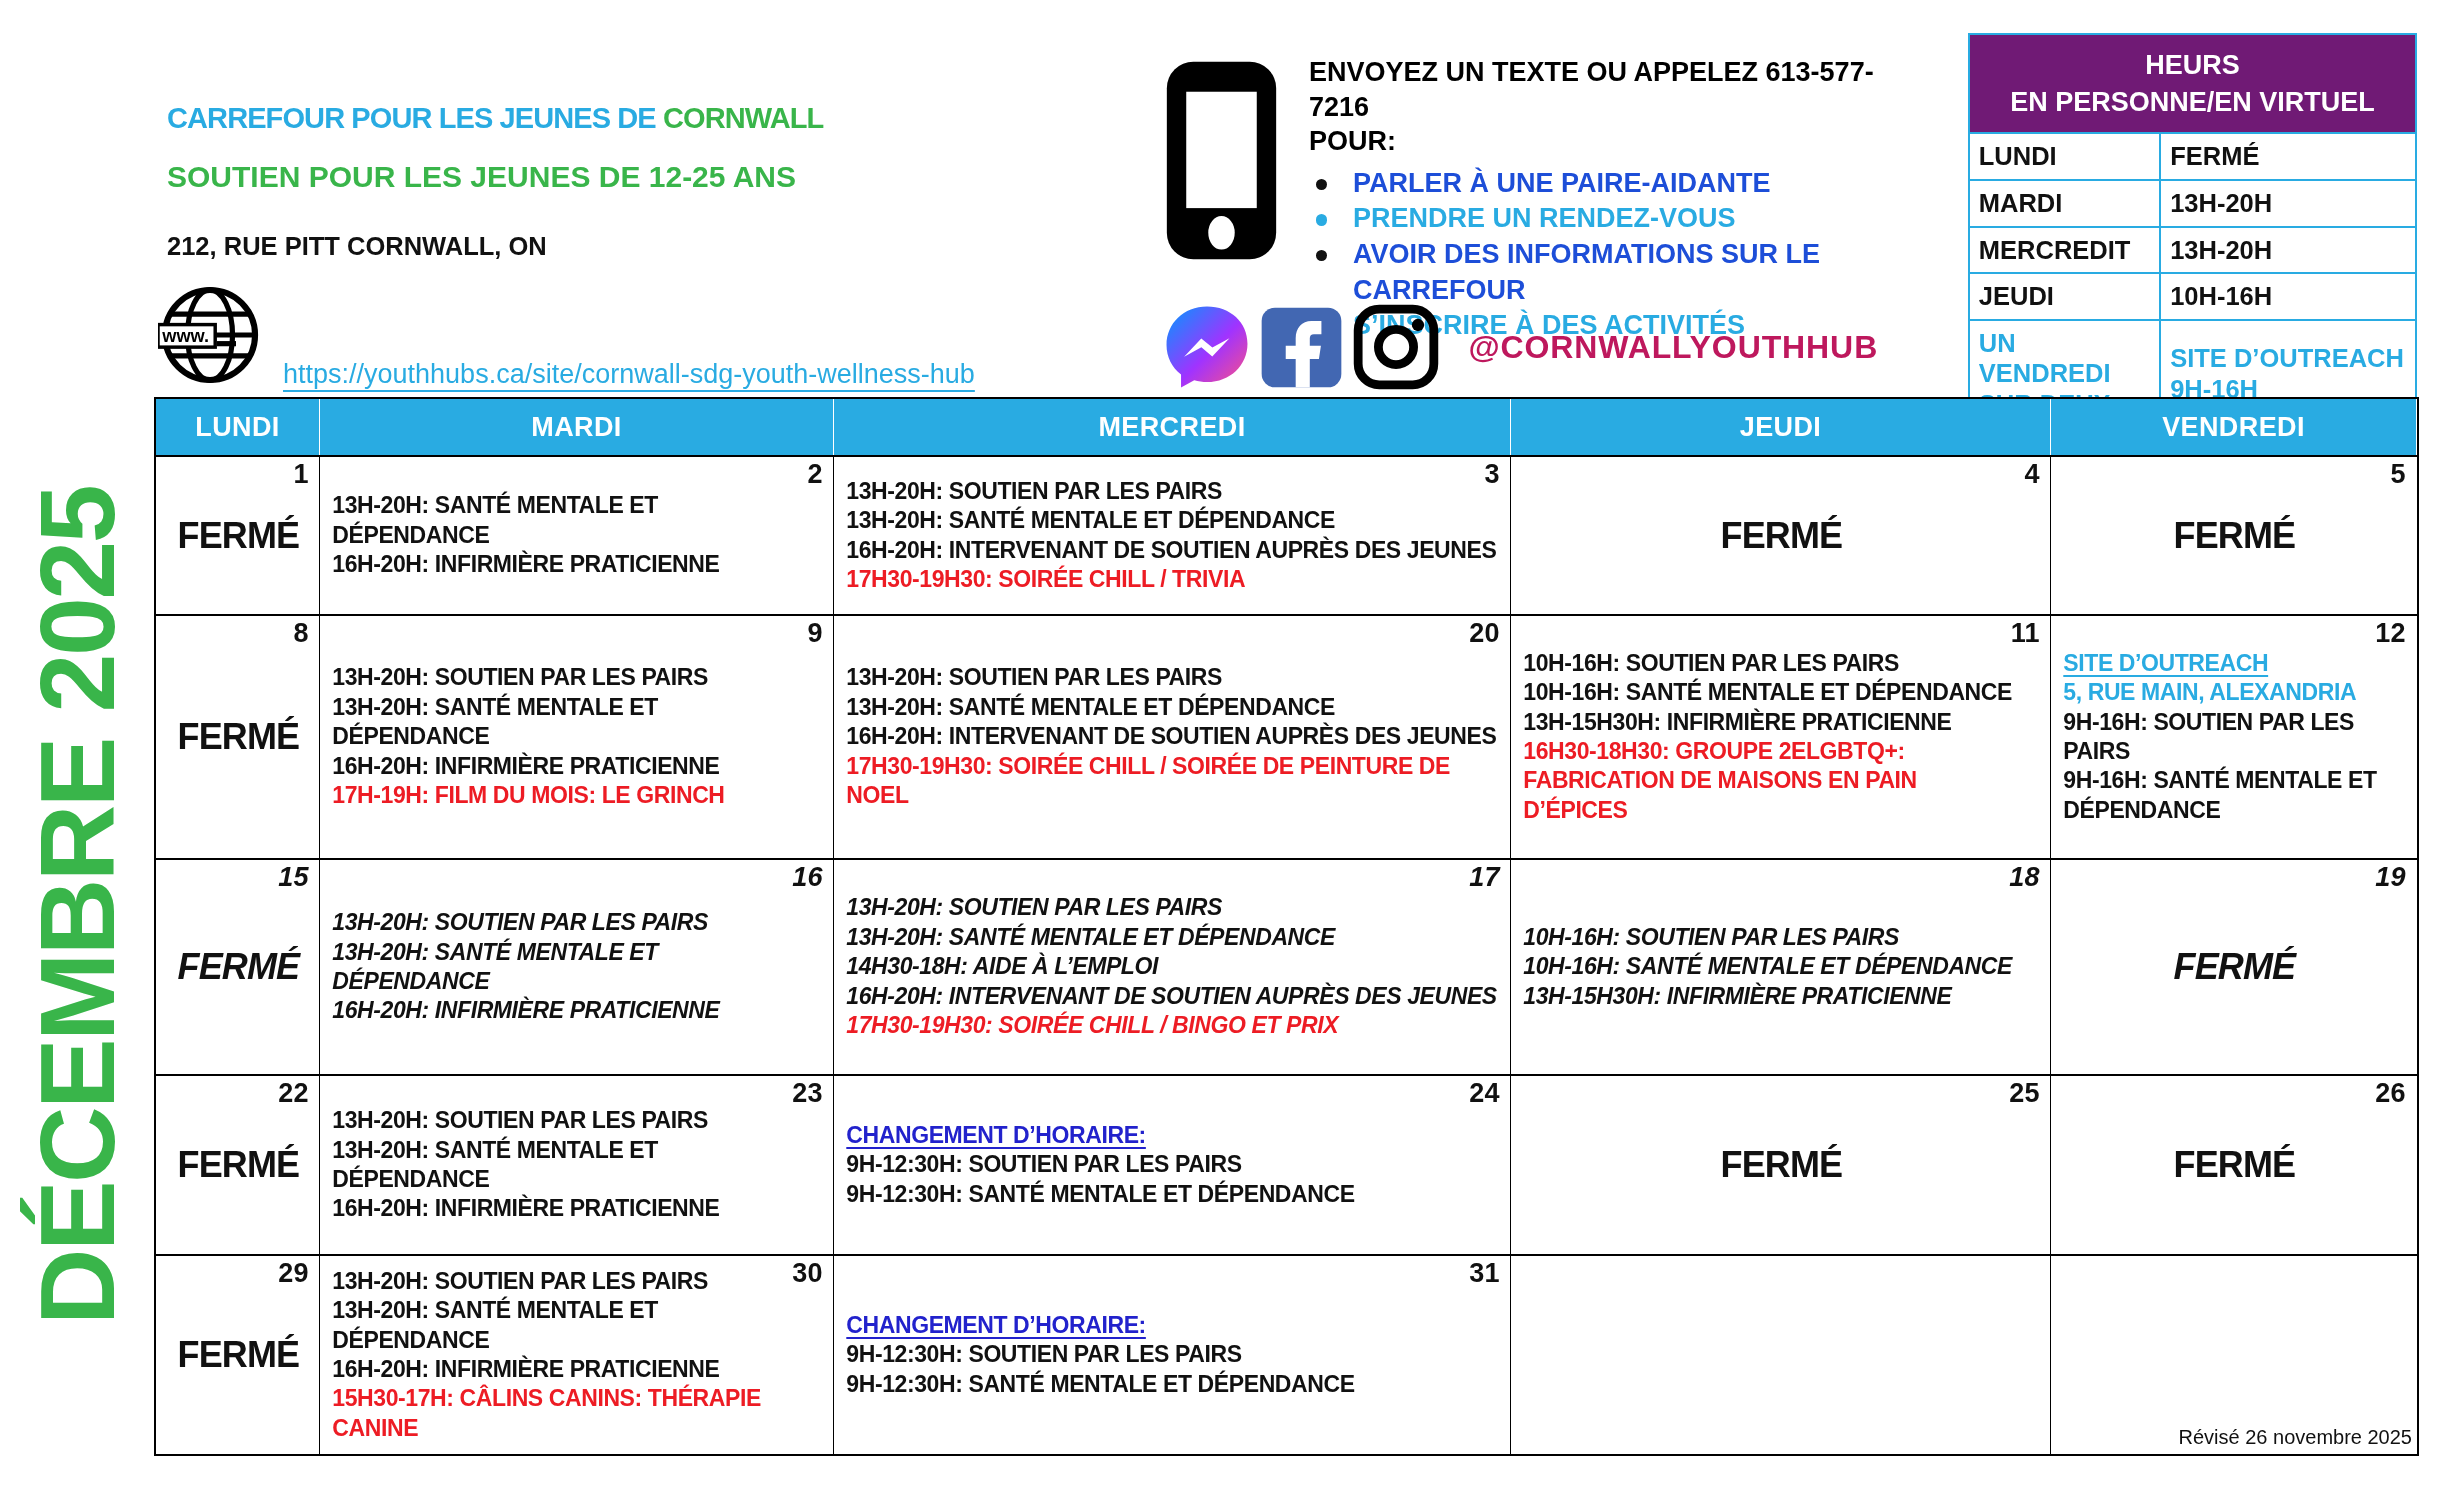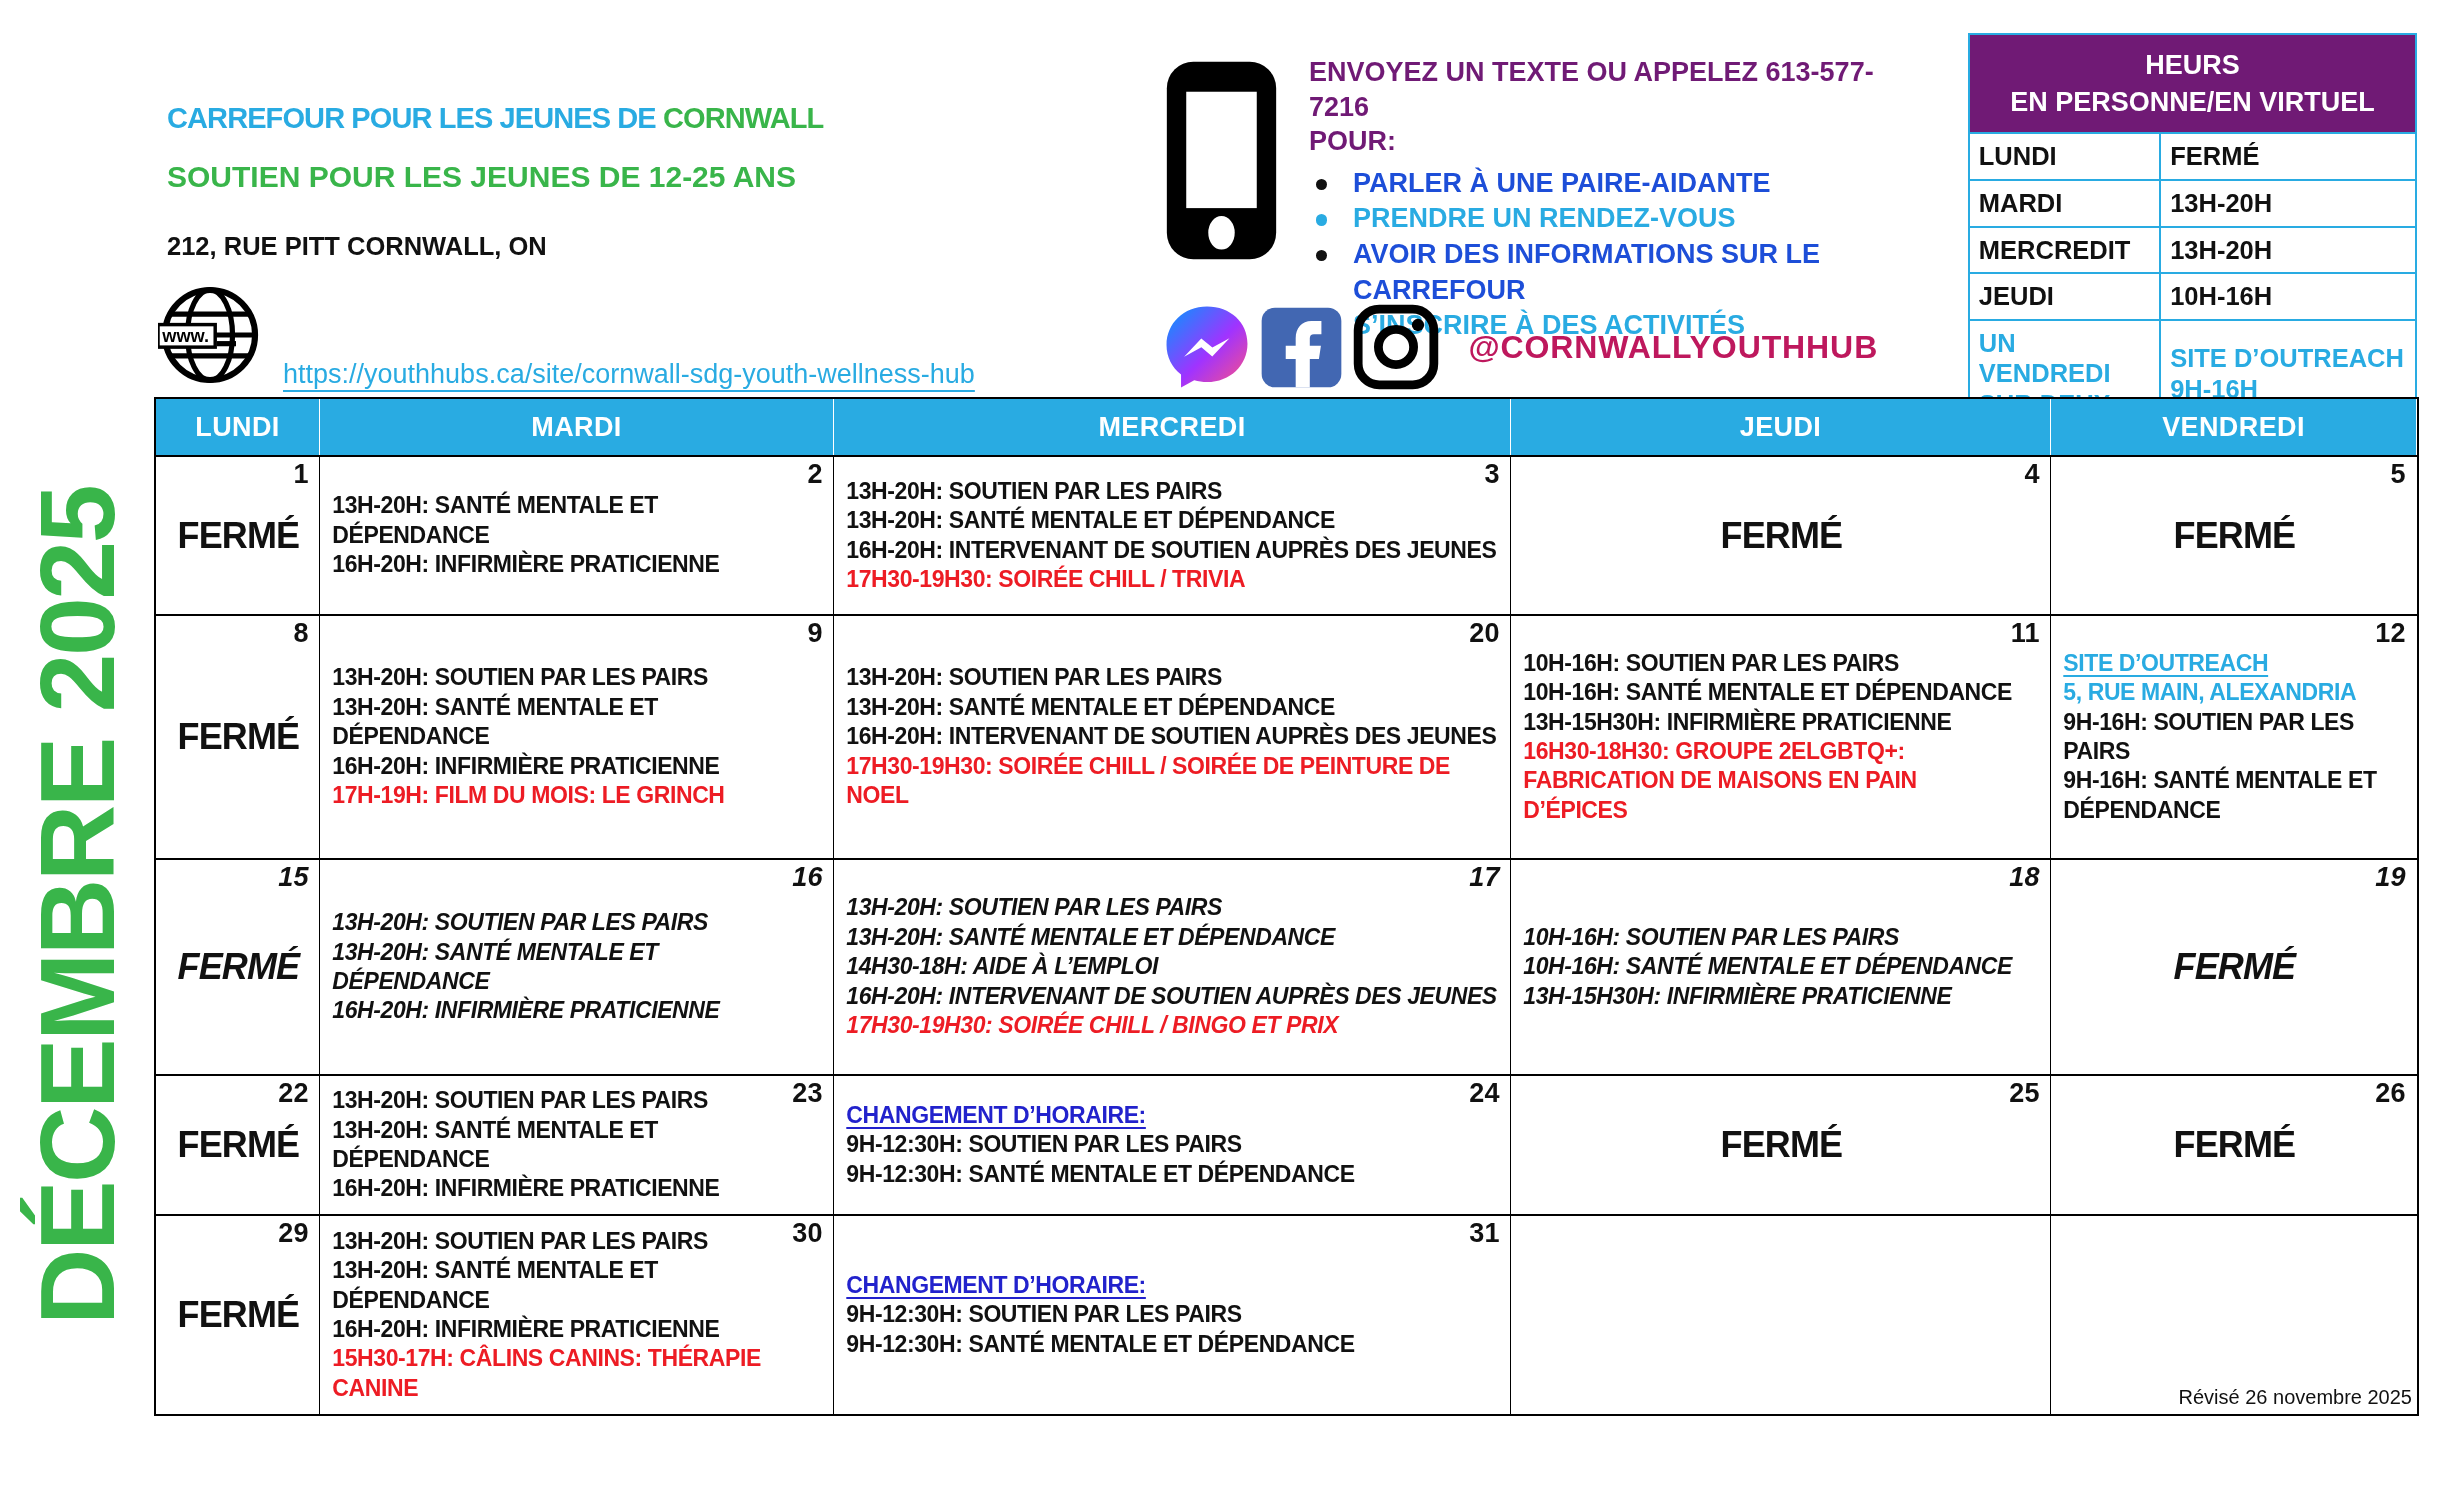--- a/index.html
+++ b/index.html
@@ -10,21 +10,21 @@
   .title { position:absolute; left:167px; top:102px; font-size:29px; font-weight:bold; letter-spacing:-0.9px; color:#29ABE2; white-space:nowrap; }
   .title .hl { color:#39B54A; }
   .subtitle { position:absolute; left:167px; top:160px; font-size:30px; font-weight:bold; color:#39B54A; white-space:nowrap; }
   .address { position:absolute; left:167px; top:232px; font-size:25.5px; font-weight:bold; color:#111; }
   .globe { position:absolute; left:158px; top:283px; }
   .url { position:absolute; left:283px; top:318px; font-size:27px; color:#29ABE2; text-decoration:underline; text-underline-offset:7px; white-space:nowrap;margin-top:41px; }
 
   
   .phone-svg { position:absolute; left:1165px; top:60px; }
   .phone-info { position:absolute; left:1309px; top:55px; width:624px; }
-  .ph-head { font-size:27px; font-weight:bold; color:#701a75; line-height:1.28; }
+  .ph-head { font-size:27px; font-weight:bold; color:#000000; line-height:1.28; }
   .bullets { margin-top:7px; }
   .bullet-row { display:grid; grid-template-columns:44px 1fr; align-items:start; }
   .bullet-row .dot { width:11.4px; height:11.4px; border-radius:50%; margin:13px 0 0 7px; background:#111; }
   .bullet-row.blue .dot { background:#29ABE2; }
   .bullet-row .bt { font-size:27px; font-weight:bold; line-height:1.32; color:#1d4ed8; max-width:563px; }
   .bullet-row.blue .bt { color:#29ABE2; }
 
   .social { position:absolute; left:1163px; top:303px; display:flex; align-items:center; gap:8.8px; }
   .handle { font-size:32px; font-weight:bold; color:#be185d; margin-left:20px; letter-spacing:0.9px; }
 
@@ -39,21 +39,21 @@
   
   .month { position:absolute; left:77px; top:906px; transform:translate(-50%,-50%) rotate(-90deg); font-size:106px; font-weight:bold; letter-spacing:-2.6px; color:#39B54A; white-space:nowrap; }
 
   
   .calendar { position:absolute; left:154px; top:397px; width:2265px; border:2.6px solid #000; background:#fff; }
   .cal-header,.cal-row { display:grid; grid-template-columns:163px 514px 677px 540px 366px; }
   .cal-hcell { background:#29ABE2; color:#fff; font-weight:bold; font-size:27px; display:flex; align-items:center; justify-content:center; height:56px; border-left:1.8px solid #fff; letter-spacing:0.4px; }
   .cal-hcell:first-child { border-left:none; }
   .cal-row { border-top:2.6px solid #000; }
   .cal-row:nth-child(1){ height:159px; } .cal-row:nth-child(2){ height:244px; }
-  .cal-row:nth-child(3){ height:216px;font-style:italic; } .cal-row:nth-child(4){ height:140px; }
+  .cal-row:nth-child(3){ height:216px;font-style:italic; } .cal-row:nth-child(4){ height:180px; }
   .cal-row:nth-child(5){ height:200px; }
   .cal-cell { position:relative; border-left:1.8px solid #000; padding:5.3px 10.6px 5.3px 12.3px; display:flex; flex-direction:column; justify-content:center; }
   .cal-cell:first-child { border-left:none; }
   .dnum { position:absolute; top:1.8px; right:10.6px; font-size:27px; font-weight:bold; color:#111; }
   .ferme { align-self:center; font-size:36px; font-weight:bold; letter-spacing:-0.9px; color:#111; }
   .lines { display:flex; flex-direction:column; }
   .line { font-size:23px; font-weight:bold; line-height:1.28; letter-spacing:-0.4px; white-space:pre-line; color:#111; }
   .line.r { color:#ED1C24; }
   .line.c { color:#29ABE2; }
   .line.cu { color:#29ABE2; text-decoration:underline; text-underline-offset:4.4px; }

